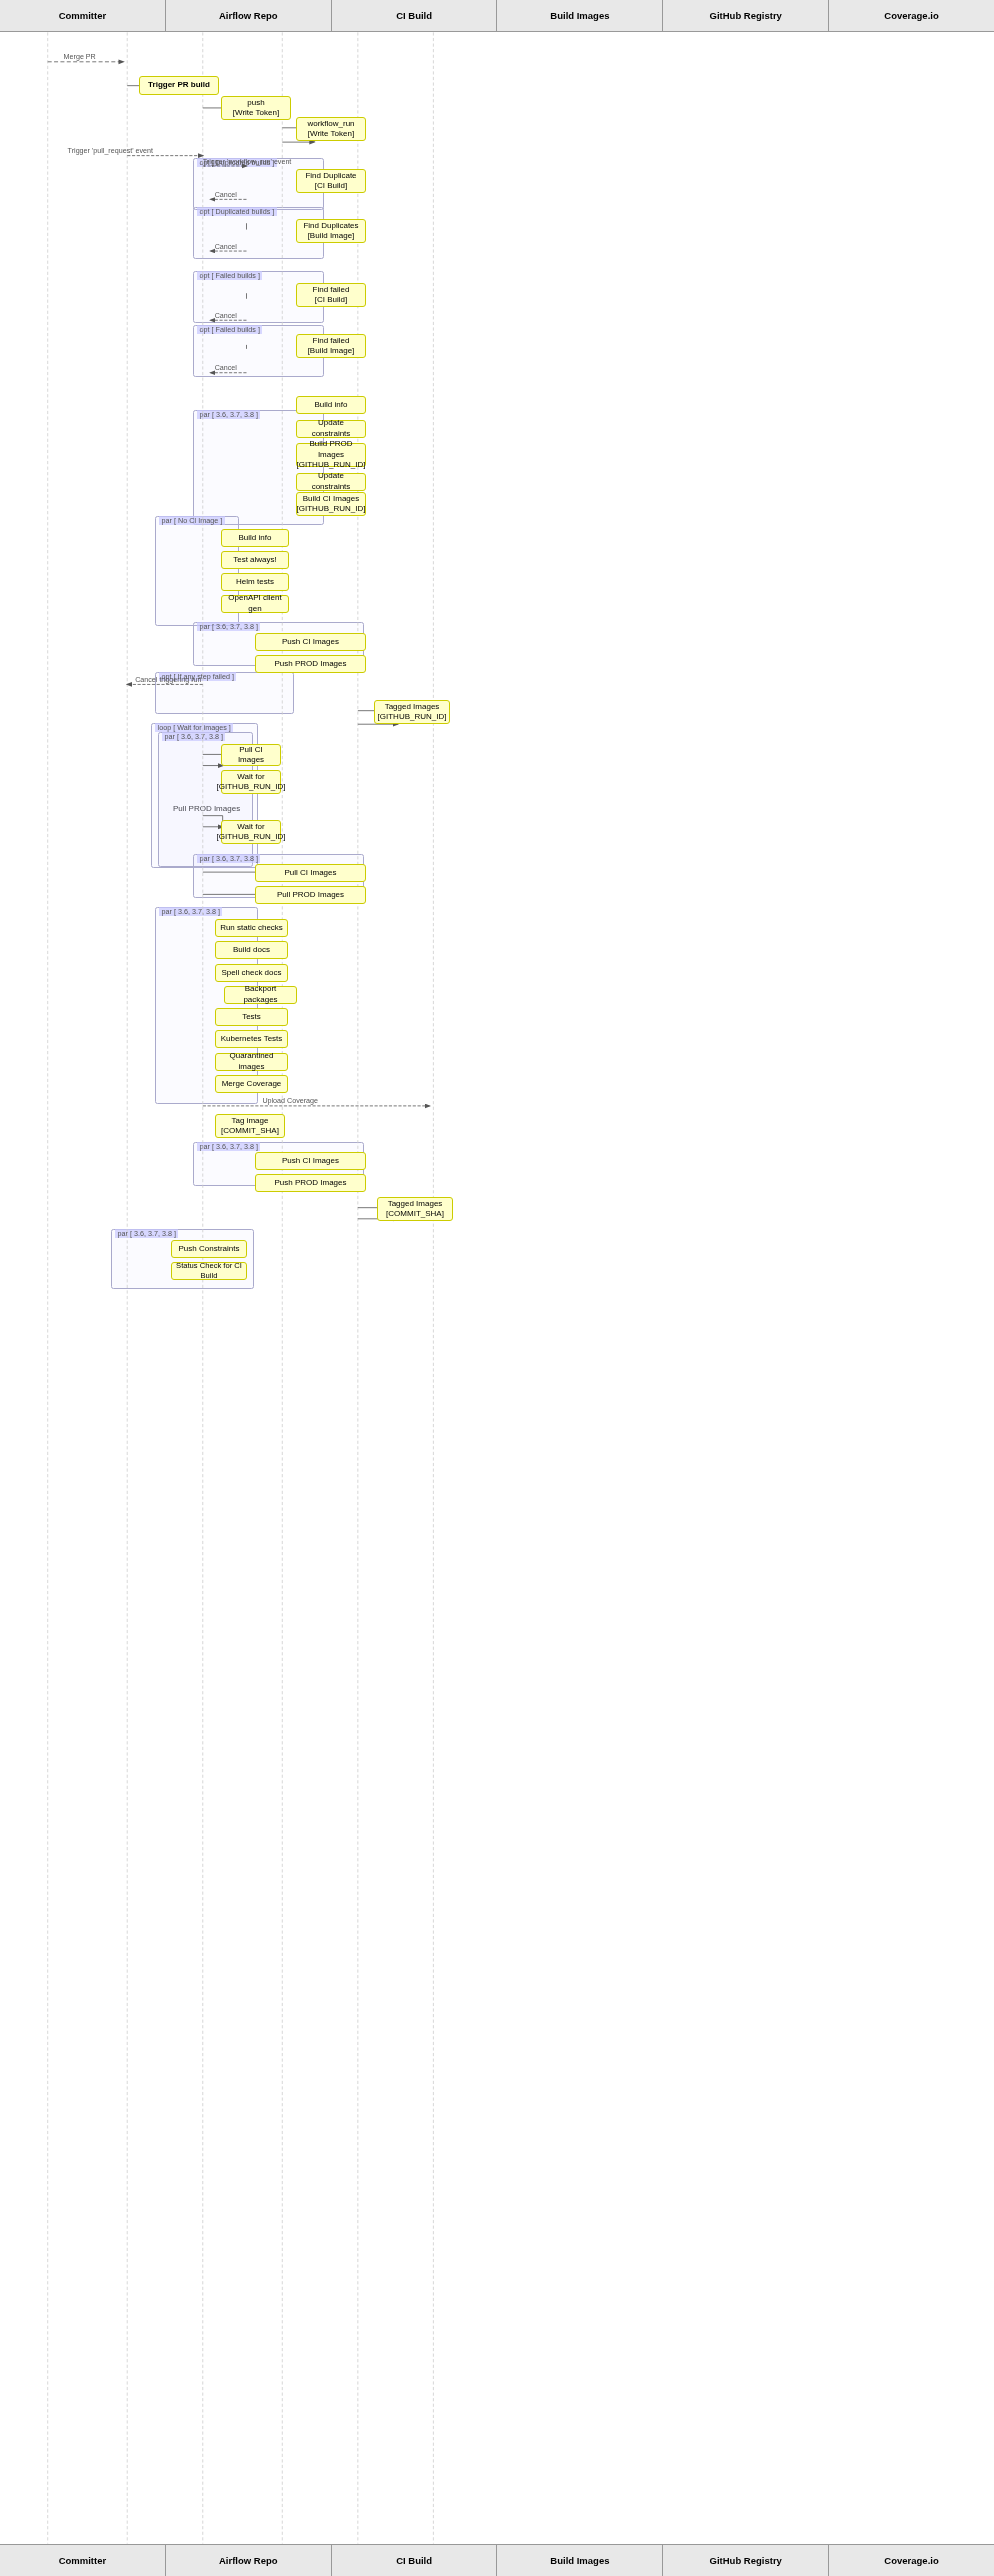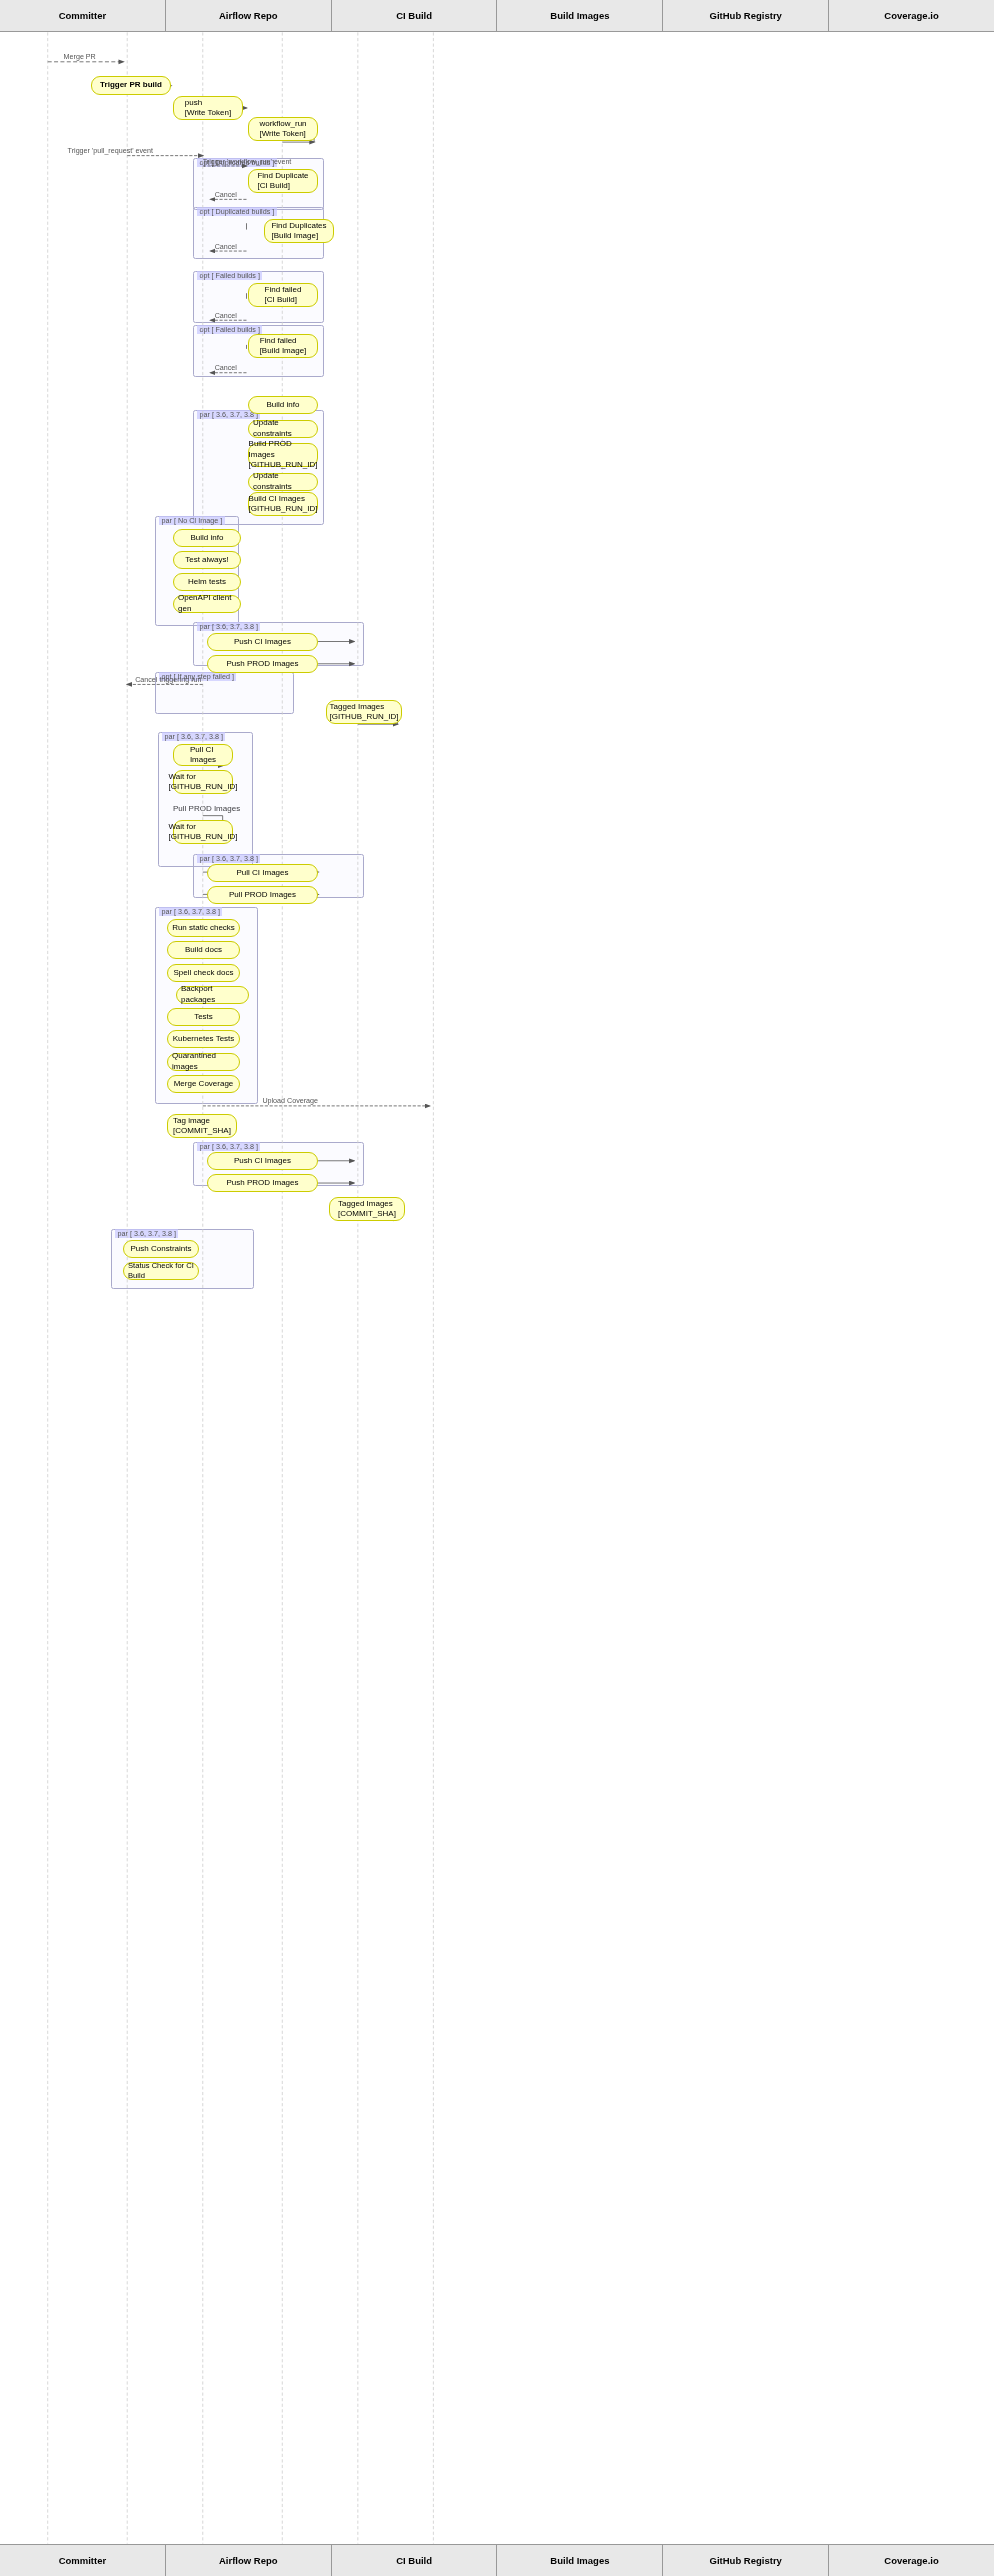--- a/index.html
+++ b/index.html
@@ -47,28 +47,30 @@
       width: 100%;
       height: 2512px;
       overflow: hidden;
     }
 
     
     .box {
       position: absolute;
       background: #ffffcc;
       border: 0.8px solid #cccc00;
-      border-radius: 9px;
+      border-radius: 3px;
       display: flex;
       align-items: center;
       justify-content: center;
+      text-align: center;
       font-size: 8px;
       padding: 2.4px 4px;
       line-height: 1.3;
       z-index: 5;
+      margin-left: 48px;
     }
 
     
     .frame {
       position: absolute;
       border: 0.8px solid #aaaacc;
       background: rgba(200,200,255,0.08);
       border-radius: 2.4px;
       z-index: 2;
     }
@@ -225,20 +227,23 @@
 </div>
 
 <div class="frame" style="left:193px;top:590px;width:171px;height:44px;">
   <span class="frame-label">par  [ 3.6, 3.7, 3.8 ]</span>
 </div>
 
 <div class="frame" style="left:155px;top:640px;width:139px;height:42px;">
   <span class="frame-label">opt  [ If any step failed ]</span>
 </div>
 
+<div class="frame" style="left:151px;top:691px;width:107px;height:145px;">
+  <span class="frame-label">loop  [ Wait for images ]</span>
+</div>
 
 <div class="frame" style="left:158px;top:700px;width:95px;height:135px;">
   <span class="frame-label">par  [ 3.6, 3.7, 3.8 ]</span>
 </div>
 
 <div class="frame" style="left:193px;top:822px;width:171px;height:44px;">
   <span class="frame-label">par  [ 3.6, 3.7, 3.8 ]</span>
 </div>
 
 <div class="frame" style="left:155px;top:875px;width:103px;height:197px;">
@@ -254,21 +259,21 @@
 </div>
 
 <div class="box" style="left:91px;top:44px;width:80px;height:19px;font-weight:bold;">Trigger PR build</div>
 
 <div class="box" style="left:173px;top:64px;width:70px;height:24px;">push<br>[Write Token]</div>
 
 <div class="box" style="left:248px;top:85px;width:70px;height:24px;">workflow_run<br>[Write Token]</div>
 
 <div class="box" style="left:248px;top:137px;width:70px;height:24px;">Find Duplicate<br>[CI Build]</div>
 
-<div class="box" style="left:264px;top:187px;width:70px;height:24px;">Find Duplicates<br>[Build Image]</div>
+<div class="box" style="left:248px;top:187px;width:70px;height:24px;">Find Duplicates<br>[Build Image]</div>
 
 <div class="box" style="left:248px;top:251px;width:70px;height:24px;">Find failed<br>[CI Build]</div>
 
 <div class="box" style="left:248px;top:302px;width:70px;height:24px;">Find failed<br>[Build Image]</div>
 
 <div class="box" style="left:248px;top:364px;width:70px;height:17.5px;">Build info</div>
 
 <div class="box" style="left:248px;top:388px;width:70px;height:17.5px;">Update constraints</div>
 
 <div class="box" style="left:248px;top:411px;width:70px;height:24px;">Build PROD Images<br>[GITHUB_RUN_ID]</div>

